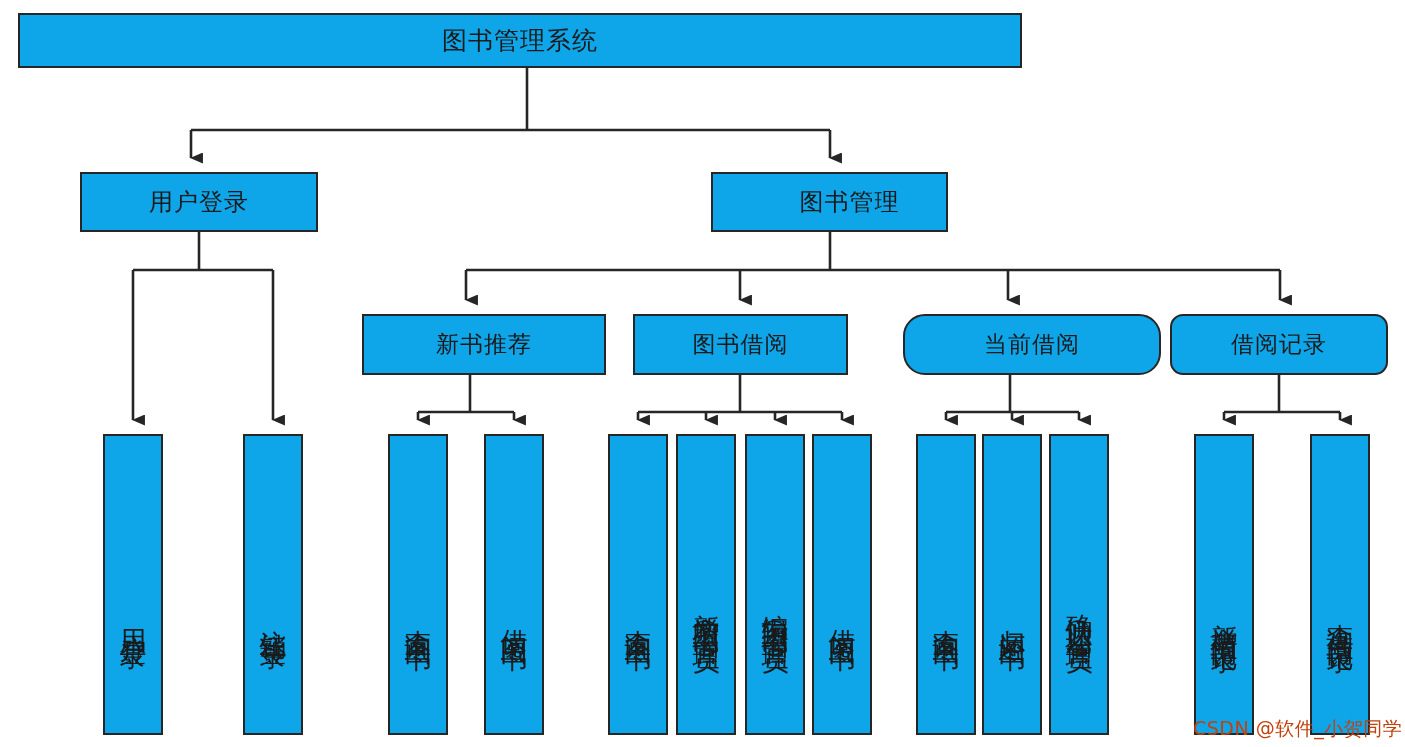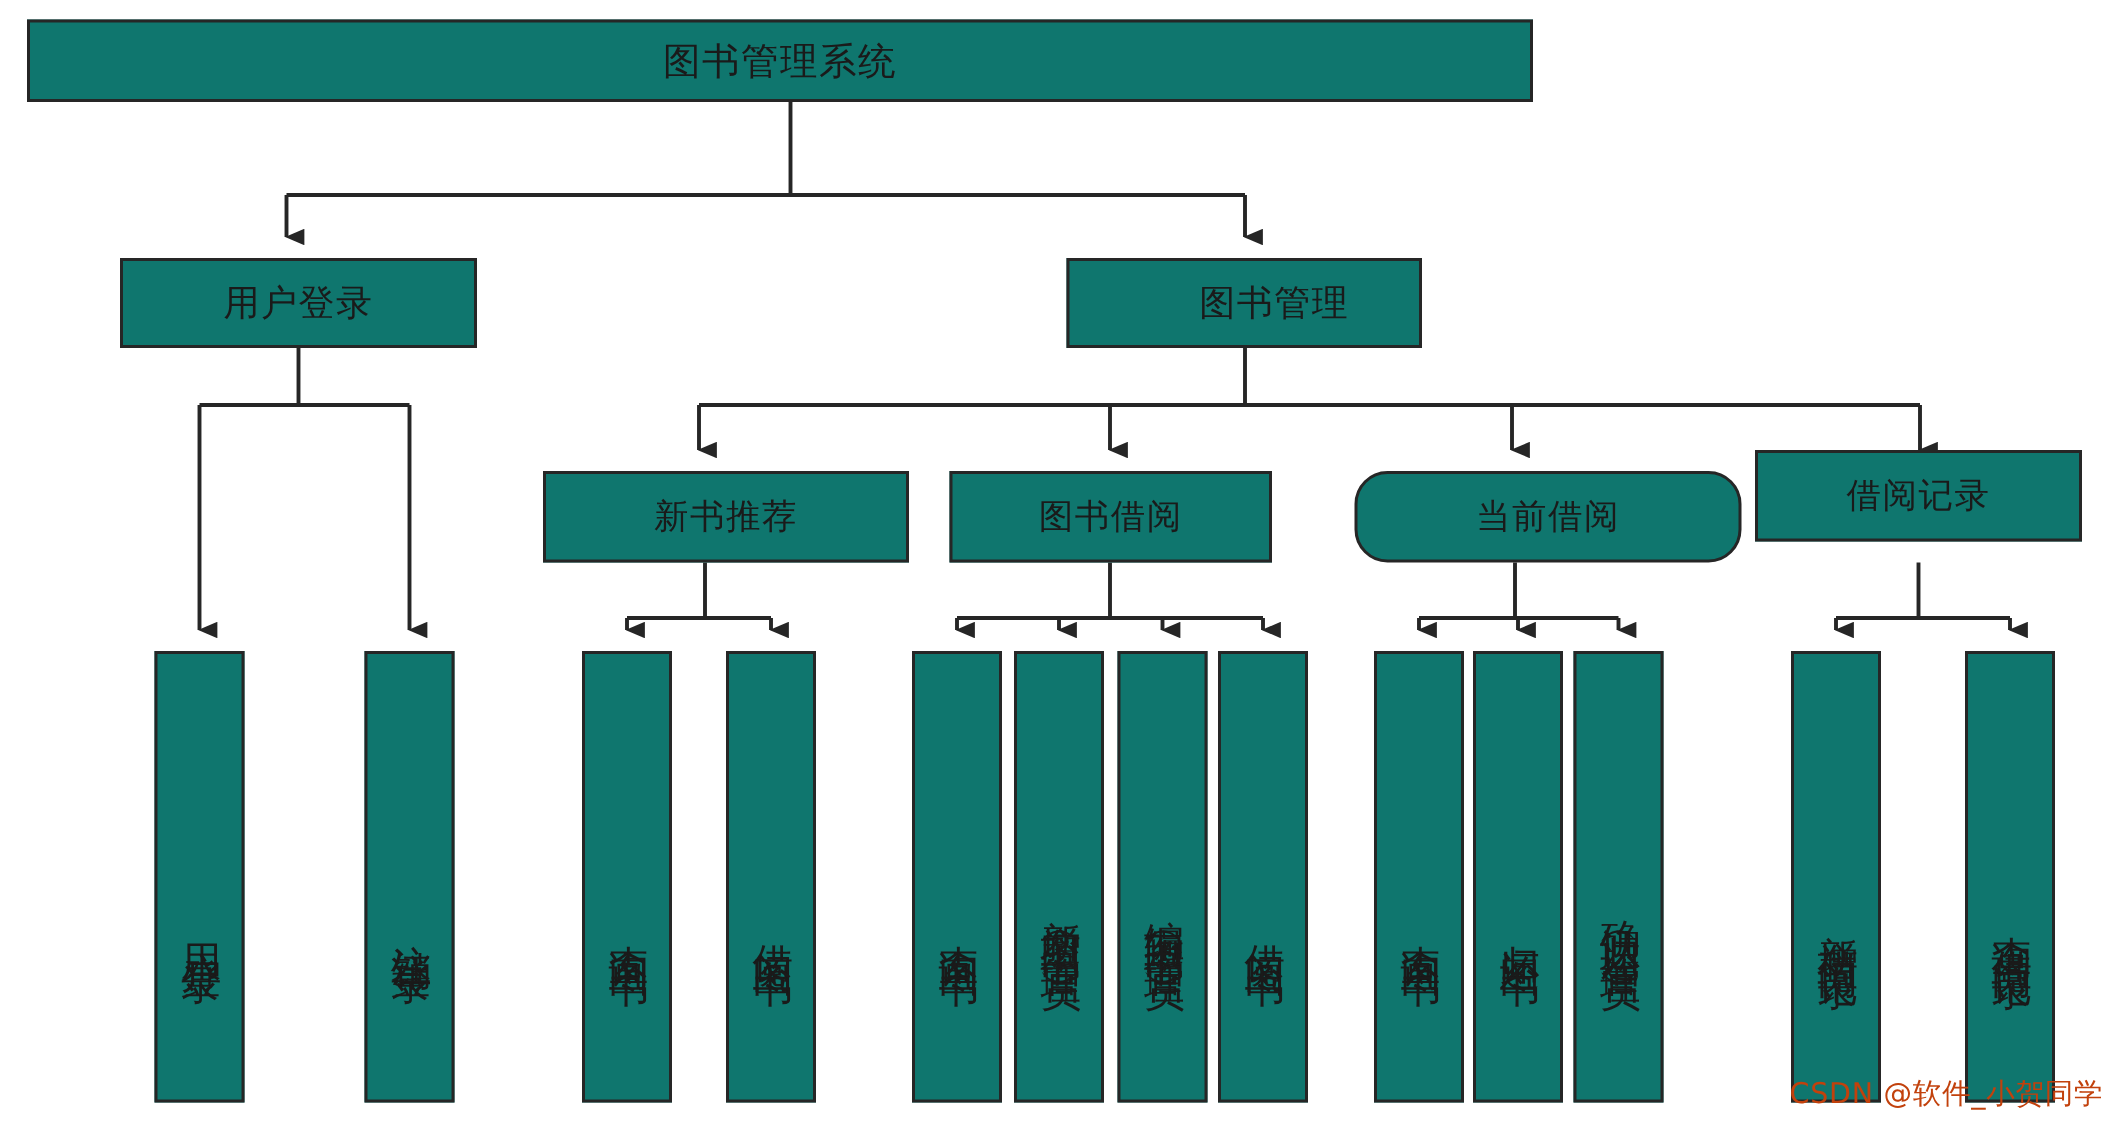--- a/index.html
+++ b/index.html
@@ -22,21 +22,21 @@
     left: 0;
     top: 0;
     width: 1405px;
     height: 747px;
     pointer-events: none;
   }
   .node {
     position: absolute;
     box-sizing: border-box;
     border: 2.5px solid #262626;
-    background: #0f766e;
+    background: #0ea5e9;
     display: flex;
     align-items: center;
     justify-content: center;
     color: #1a1a1a;
   }
   .node.root {
     font-size: 25px;
     letter-spacing: 1px;
   }
   .node.lvl2 {
@@ -137,21 +137,21 @@
 
   <div class="node lvl3" style="left:362px; top:314px; width:244px; height:61px;">
     <span>新书推荐</span>
   </div>
   <div class="node lvl3" style="left:633px; top:314px; width:215px; height:61px;">
     <span>图书借阅</span>
   </div>
   <div class="node lvl3" style="left:903px; top:314px; width:258px; height:61px;border-radius:22px;">
     <span>当前借阅</span>
   </div>
-  <div class="node lvl3" style="left:1170px; top:300px; width:218px; height:61px;">
+  <div class="node lvl3" style="left:1170px; top:314px; width:218px; height:61px;border-radius:13px;">
     <span>借阅记录</span>
   </div>
 
   <div class="node leaf" style="left:103px; top:434px; width:60px; height:301px;">
     <span class="vtext" style="margin-top: 171.74px;">用户登录</span>
   </div>
   <div class="node leaf" style="left:243px; top:434px; width:60px; height:301px;">
     <span class="vtext" style="margin-top: 171.74px;">注销登录</span>
   </div>
 

